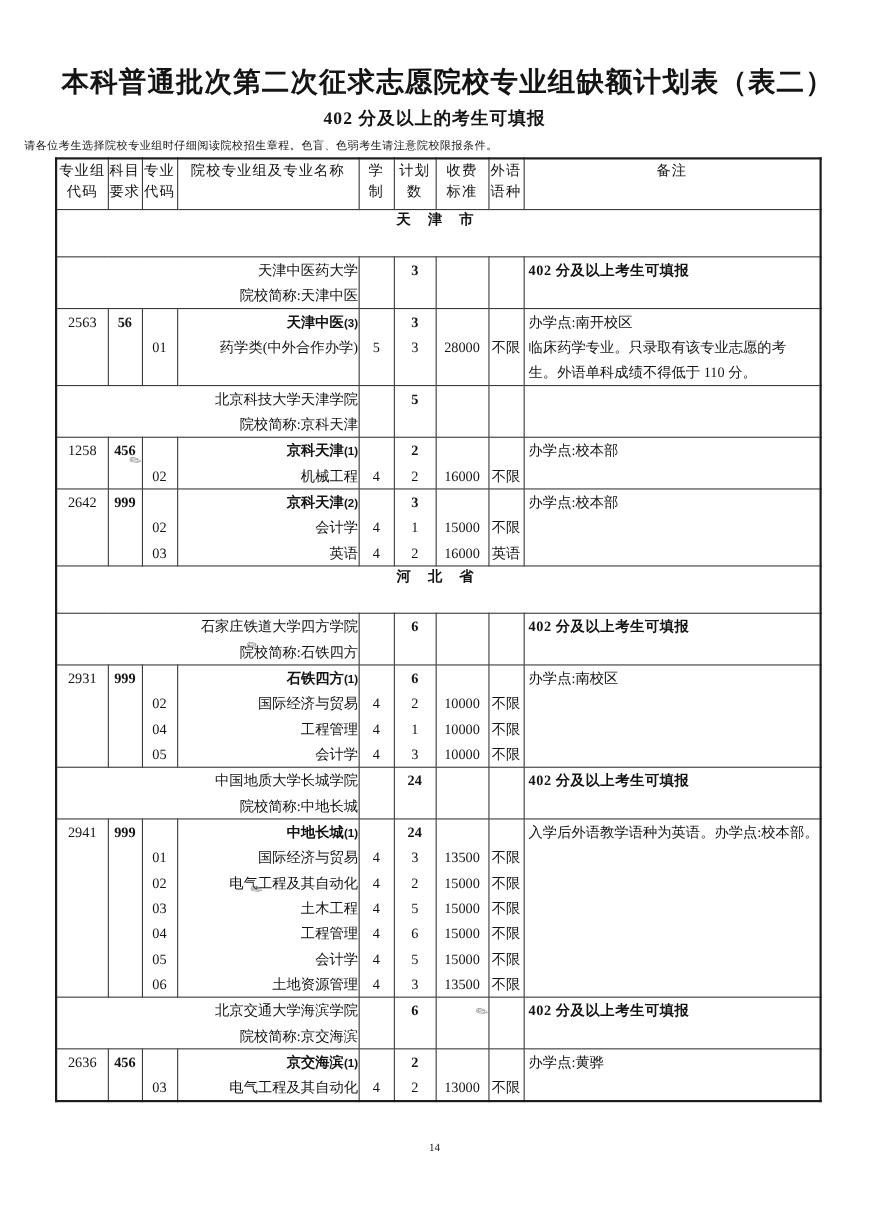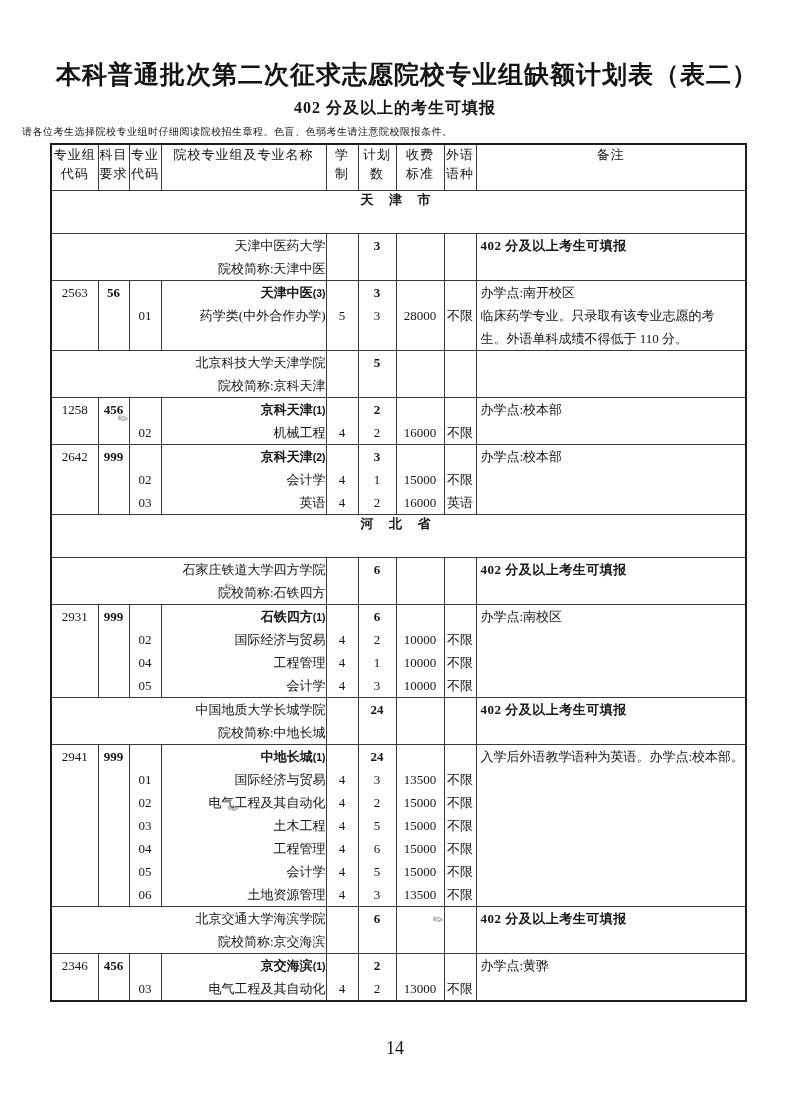--- a/index.html
+++ b/index.html
@@ -101,21 +101,21 @@
   td.univ-cell .line { padding-left: 0; text-align: right; }
   td.univ-plan { text-align: center; font-weight: bold; }
   .remark-bold { font-weight: bold; letter-spacing: 0.5px; }
 
   
   .page-number {
     position: absolute;
     left: 0; right: 0;
     top: 1038px;
     text-align: center;
-    font-size: 18px;
+    font-size: 10px;
   }
 
   
   .stamp {
     position: absolute;
     font-size: 13px;
     color: #777;
     transform: rotate(-35deg);
     opacity: 0.8;
   }
@@ -502,21 +502,21 @@
             <div class="line bold">6</div>
           </td>
           <td class="center-cell"></td>
           <td class="center-cell"></td>
           <td class="remark-cell pad-top">
             <div class="line remark-bold">402 分及以上考生可填报</div>
           </td>
         </tr>
         <tr>
           <td class="num-cell pad-top">
-            <div class="line">2346</div>
+            <div class="line">2636</div>
             <div class="line">&nbsp;</div>
           </td>
           <td class="num-cell pad-top">
             <div class="line bold">456</div>
             <div class="line">&nbsp;</div>
           </td>
           <td class="num-cell pad-top">
             <div class="line">&nbsp;</div>
             <div class="line">03</div>
           </td>

